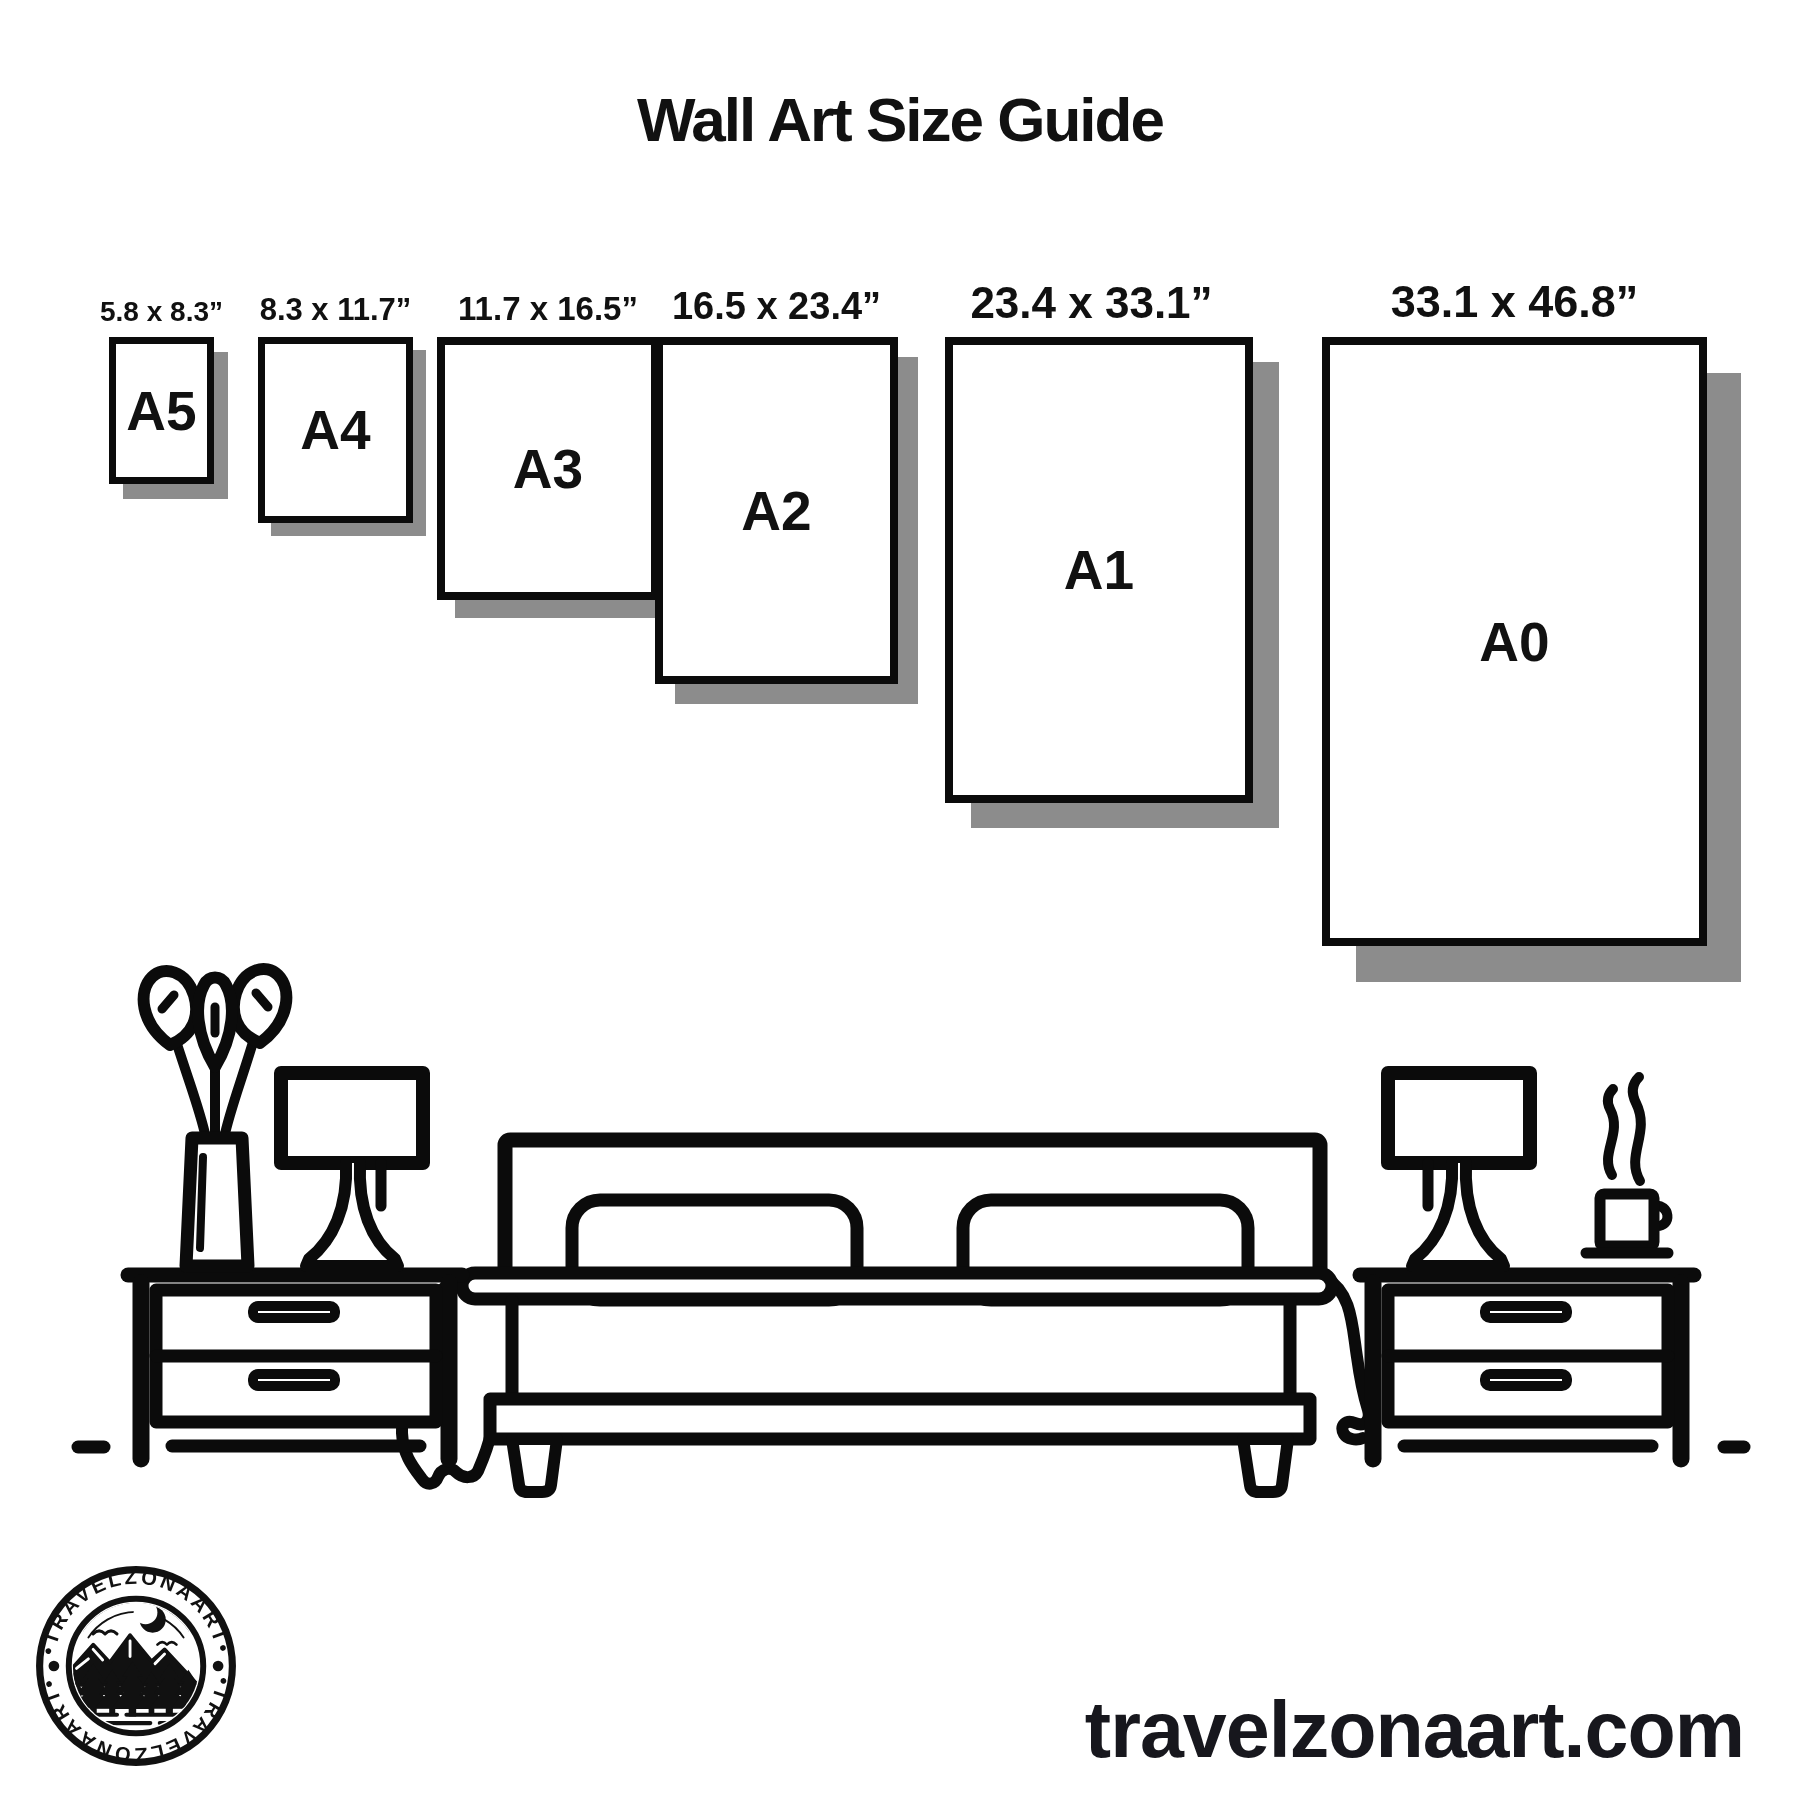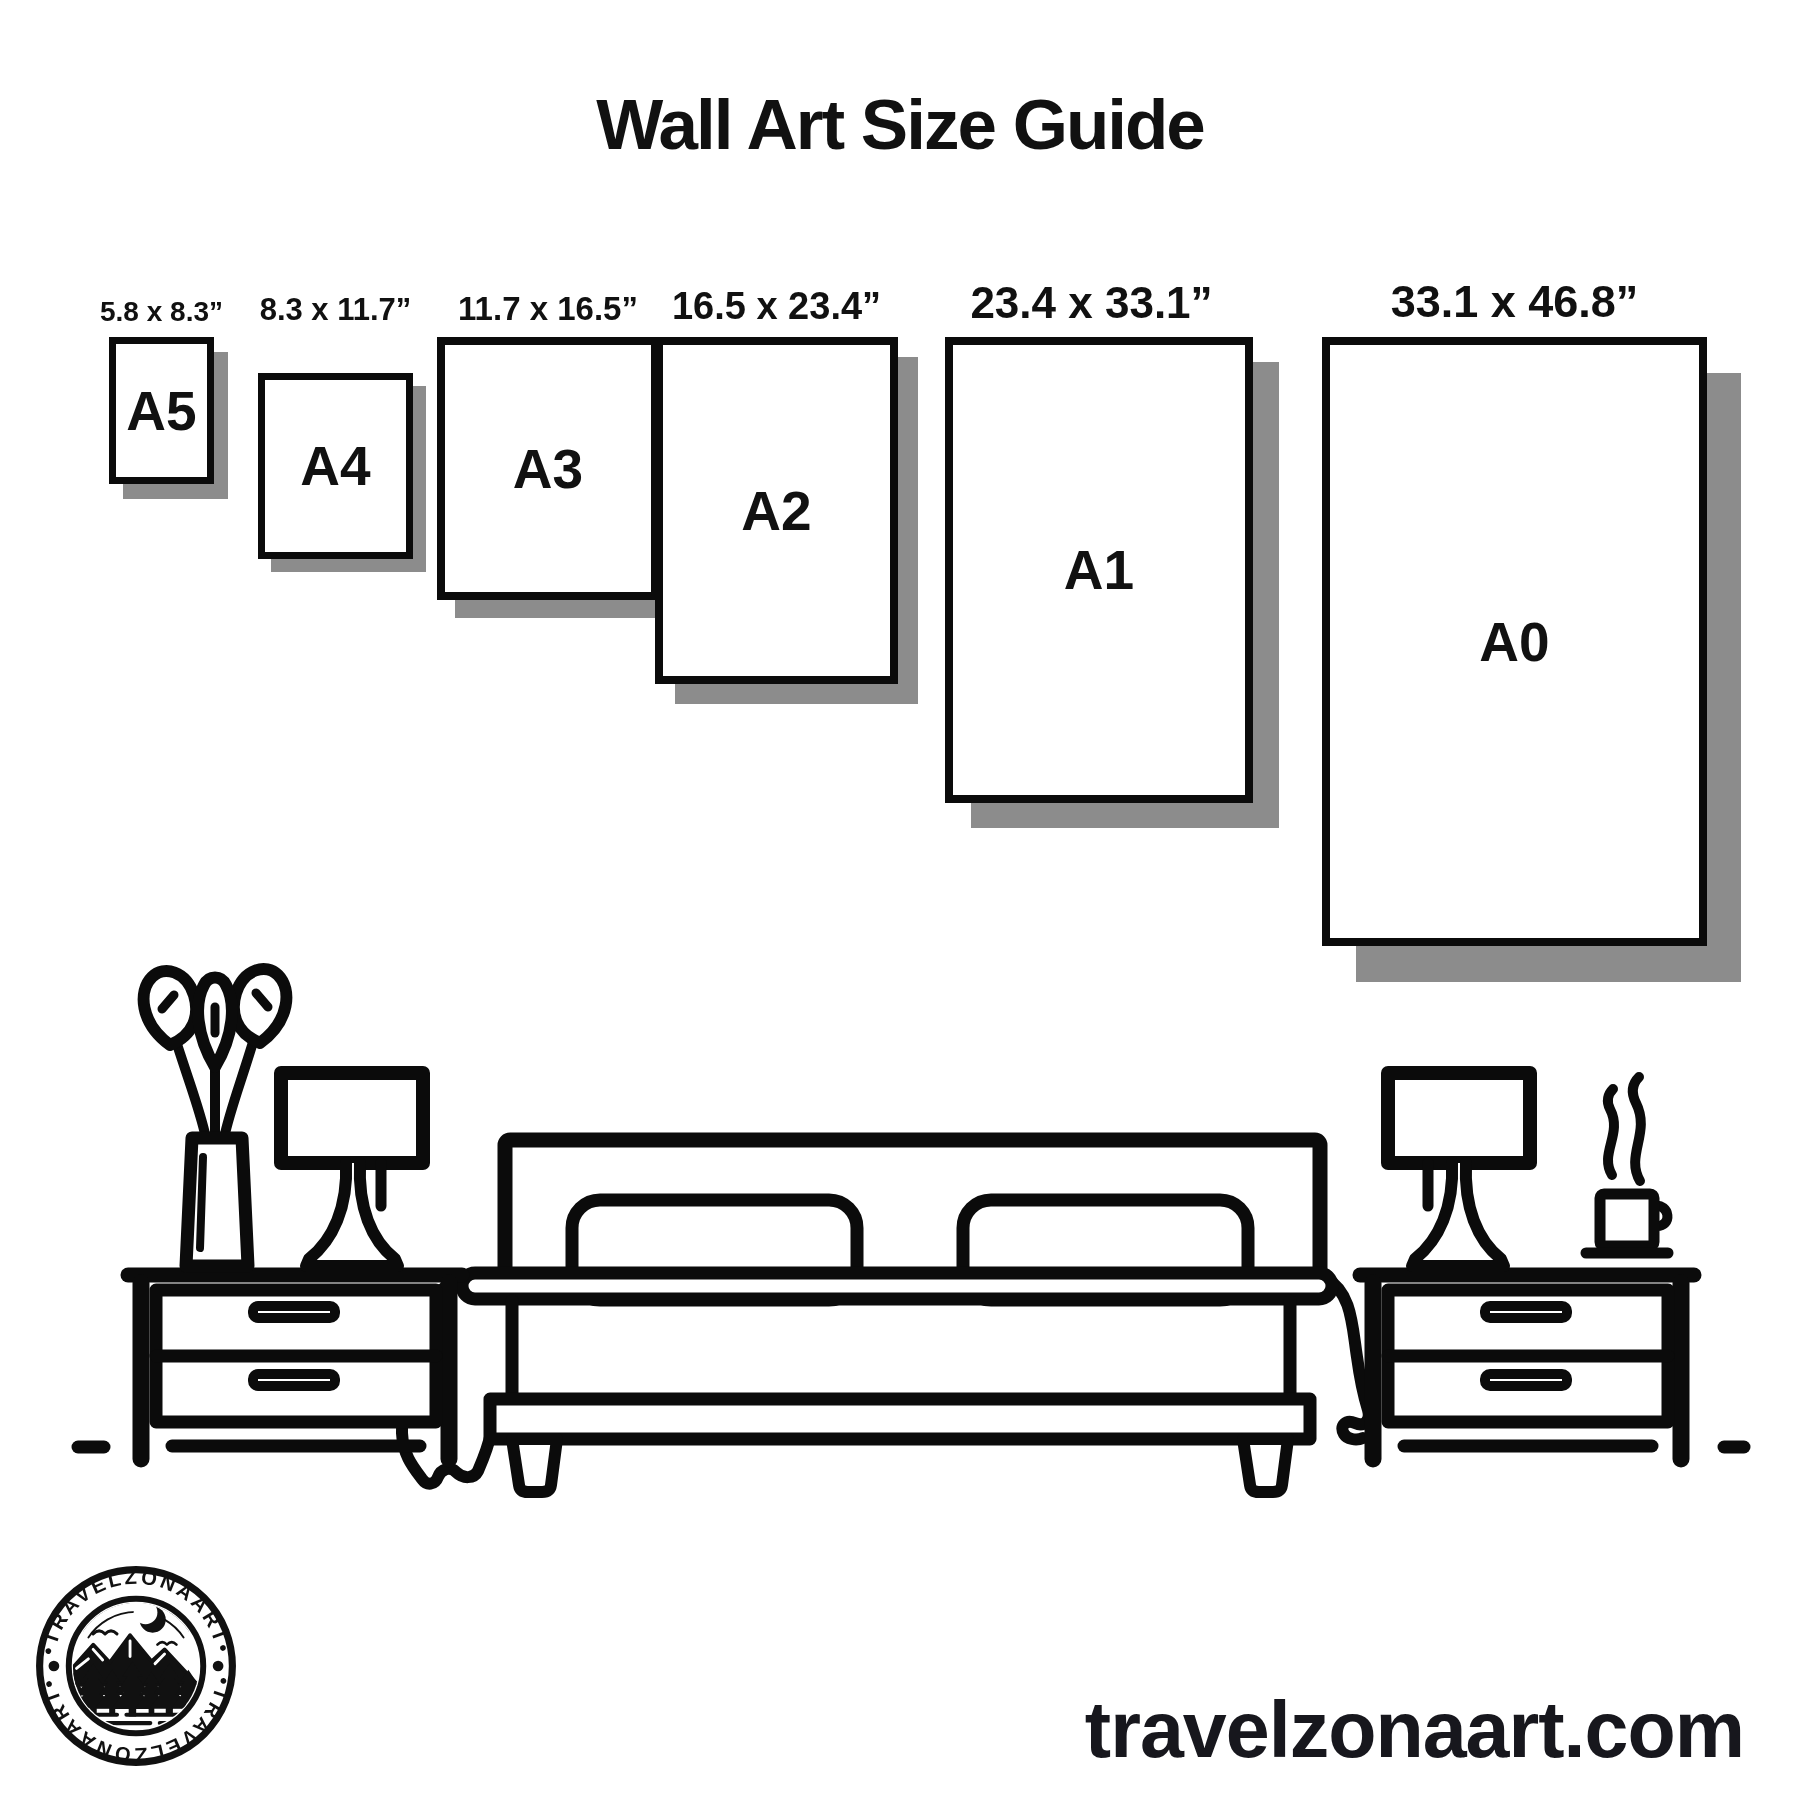--- a/index.html
+++ b/index.html
@@ -3,39 +3,39 @@
 <meta charset="utf-8">
 <style>
   html,body{margin:0;padding:0;background:#fff;}
   #poster{
     position:relative;width:1800px;height:1800px;background:#ffffff;overflow:hidden;
     font-family:"Liberation Sans", sans-serif;color:#0a0a0a;
   }
   
   .title{
     position:absolute;top:84px;left:0;width:1800px;text-align:center;
-    font-size:71px;font-weight:bold;letter-spacing:-2px;color:#111;
+    font-size:62px;font-weight:bold;letter-spacing:-2px;color:#111;
   }
   
   .frame{position:absolute;}
   .size-label{
     position:absolute;bottom:100%;left:50%;transform:translateX(-50%);
     white-space:nowrap;font-weight:bold;color:#111;padding-bottom:9px;
   }
   .paper{
     box-sizing:border-box;background:#fff;border:8px solid #0b0b0b;
     display:flex;align-items:center;justify-content:center;
     font-weight:bold;color:#111;width:100%;height:100%;
   }
   .paper span{font-size:55px;letter-spacing:0px;}
   .f-a5{left:109px;top:337px;width:105px;height:147px;}
   .f-a5 .paper{border-width:7px;box-shadow:14px 15px 0 0 #8c8c8c;}
   .f-a5 .size-label{font-size:28px;}
   .f-a4{left:258px;top:337px;width:155px;height:186px;border-radius:29px;}
-  .f-a4 .paper{border-width:7px;box-shadow:13px 13px 0 0 #8c8c8c;margin-top:36px;}
+  .f-a4 .paper{border-width:7px;box-shadow:13px 13px 0 0 #8c8c8c;}
   .f-a4 .size-label{font-size:31px;}
   .f-a3{left:437px;top:337px;width:222px;height:263px;}
   .f-a3 .paper{box-shadow:18px 18px 0 0 #8c8c8c;}
   .f-a3 .size-label{font-size:33px;}
   .f-a2{left:655px;top:337px;width:243px;height:347px;}
   .f-a2 .paper{box-shadow:20px 20px 0 0 #8c8c8c;}
   .f-a2 .size-label{font-size:38px;}
   .f-a1{left:930px;top:337px;width:308px;height:466px;padding-left:15px;}
   .f-a1 .paper{box-shadow:26px 25px 0 0 #8c8c8c;}
   .f-a1 .size-label{font-size:44px;}

